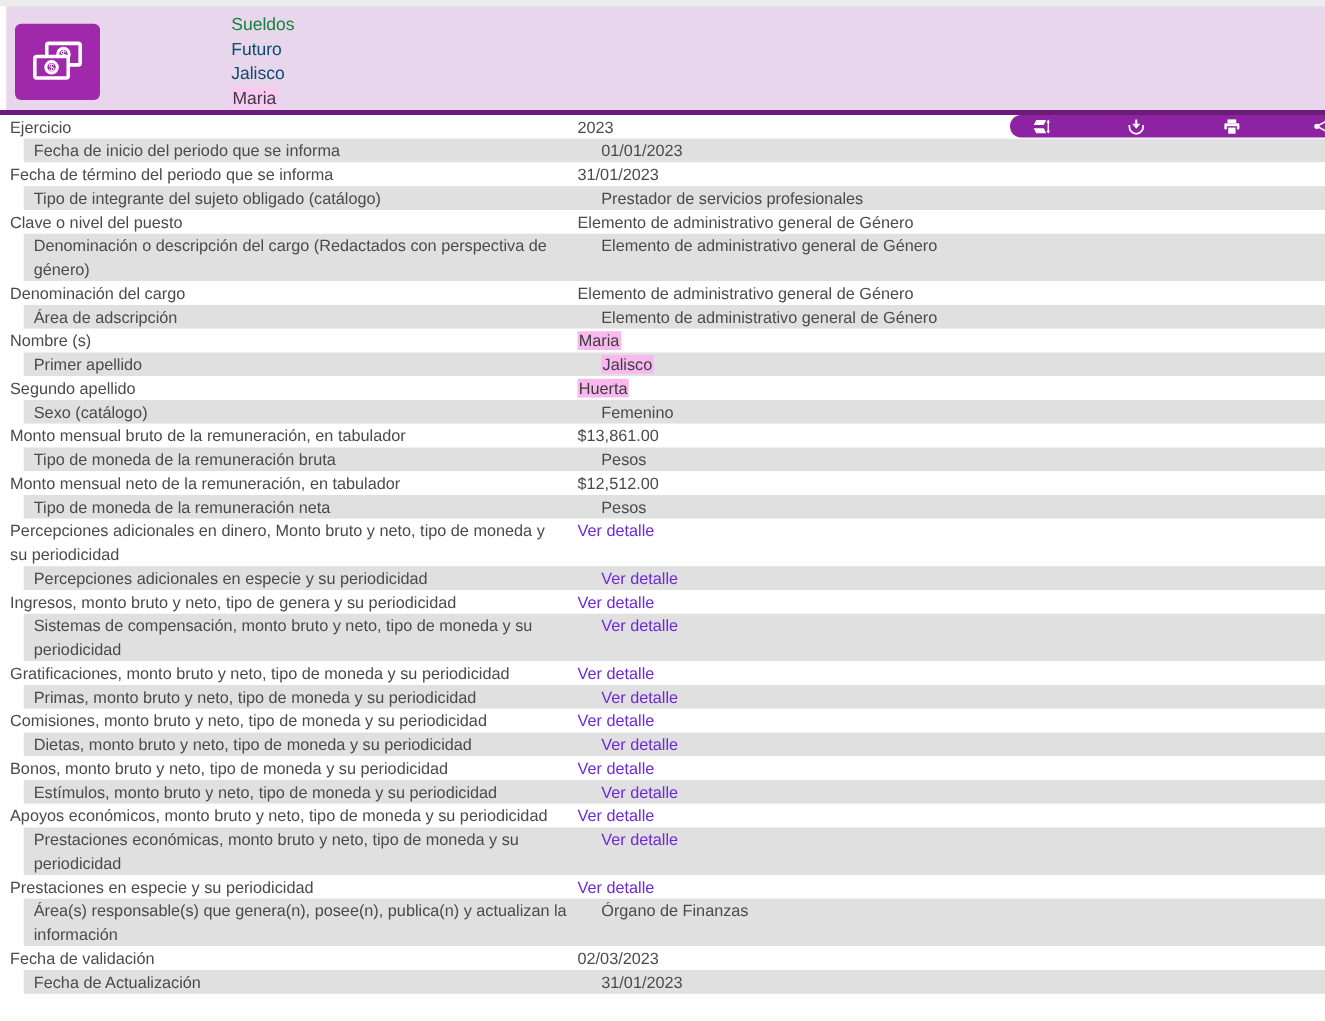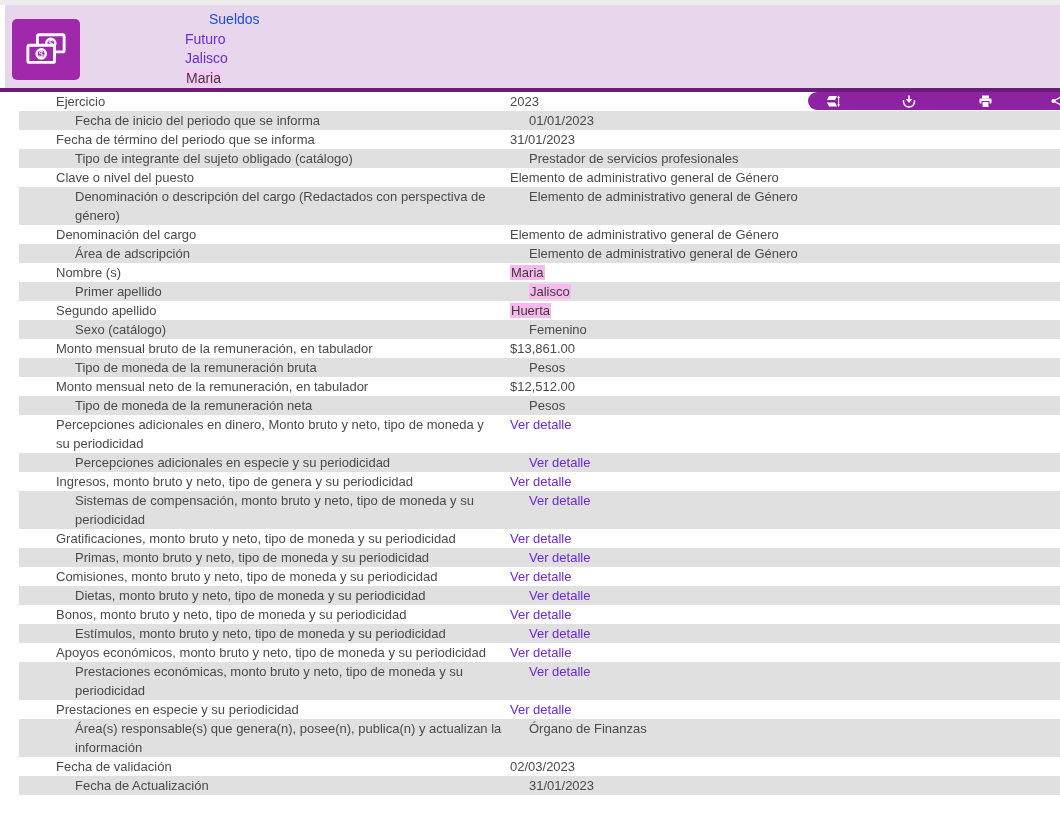--- a/index.html
+++ b/index.html
@@ -6,33 +6,33 @@
   body{
     width:1060px;height:817px;position:relative;overflow:hidden;
     background:#ffffff;
     font-family:"Liberation Sans","DejaVu Sans",sans-serif;
     -webkit-font-smoothing:antialiased;
   }
   .top-strip{position:absolute;left:0;top:0;width:1060px;height:5px;background:#ececec;}
   .header{position:absolute;left:5px;top:5px;right:0;height:83px;background:#e8d6ec;}
   .app-icon{position:absolute;left:7px;top:14px;width:68px;height:61px;background:#9f28ab;border-radius:5px;display:flex;align-items:center;justify-content:center;}
   .titles{position:absolute;left:180px;top:5px;font-size:14px;line-height:19.5px;}
-  .t-title{color:#1d4ed8;margin-left:24px;}
-  .t-sub{color:#6d28d9;}
+  .t-title{color:#15803d;}
+  .t-sub{color:#0c4a6e;}
   .t-name{color:#3c3c3c;}
   .t-name .hl-header{background:#fbc9f3;padding:0 1px;}
   .divider{position:absolute;left:0;top:88px;width:1060px;height:4px;background:#6b1b79;}
   .toolbar{position:absolute;top:92px;right:0;width:252px;height:18px;background:#8d22a3;border-radius:9px 0 0 9px;overflow:hidden;z-index:5;}
   .tb-btn{position:absolute;top:2px;width:16px;height:14px;display:flex;align-items:center;justify-content:center;cursor:pointer;}
   .tb-1{left:17px;}
   .tb-2{left:93px;}
   .tb-3{left:169px;}
   .tb-4{left:242px;}
   .table{position:absolute;left:0;top:92px;width:1060px;font-size:13px;line-height:19px;color:#4a4a4a;}
-  .row{display:grid;grid-template-columns:462px 1fr;background:#ffffff;padding-left:48px;}
+  .row{display:grid;grid-template-columns:462px 1fr;background:#ffffff;}
   .row.alt{background:#e0e0e0;margin-left:19px;}
   .lab{padding-left:8px;padding-right:14px;}
   .val{padding-right:6px;white-space:nowrap;}
   .val .link{color:#6d28d9;cursor:pointer;}
   .val .hl{background:#f9b9ee;padding:0 1px;color:#3c3c3c;}
 </style>
 </head>
 <body>
 
 <div class="top-strip"></div>

